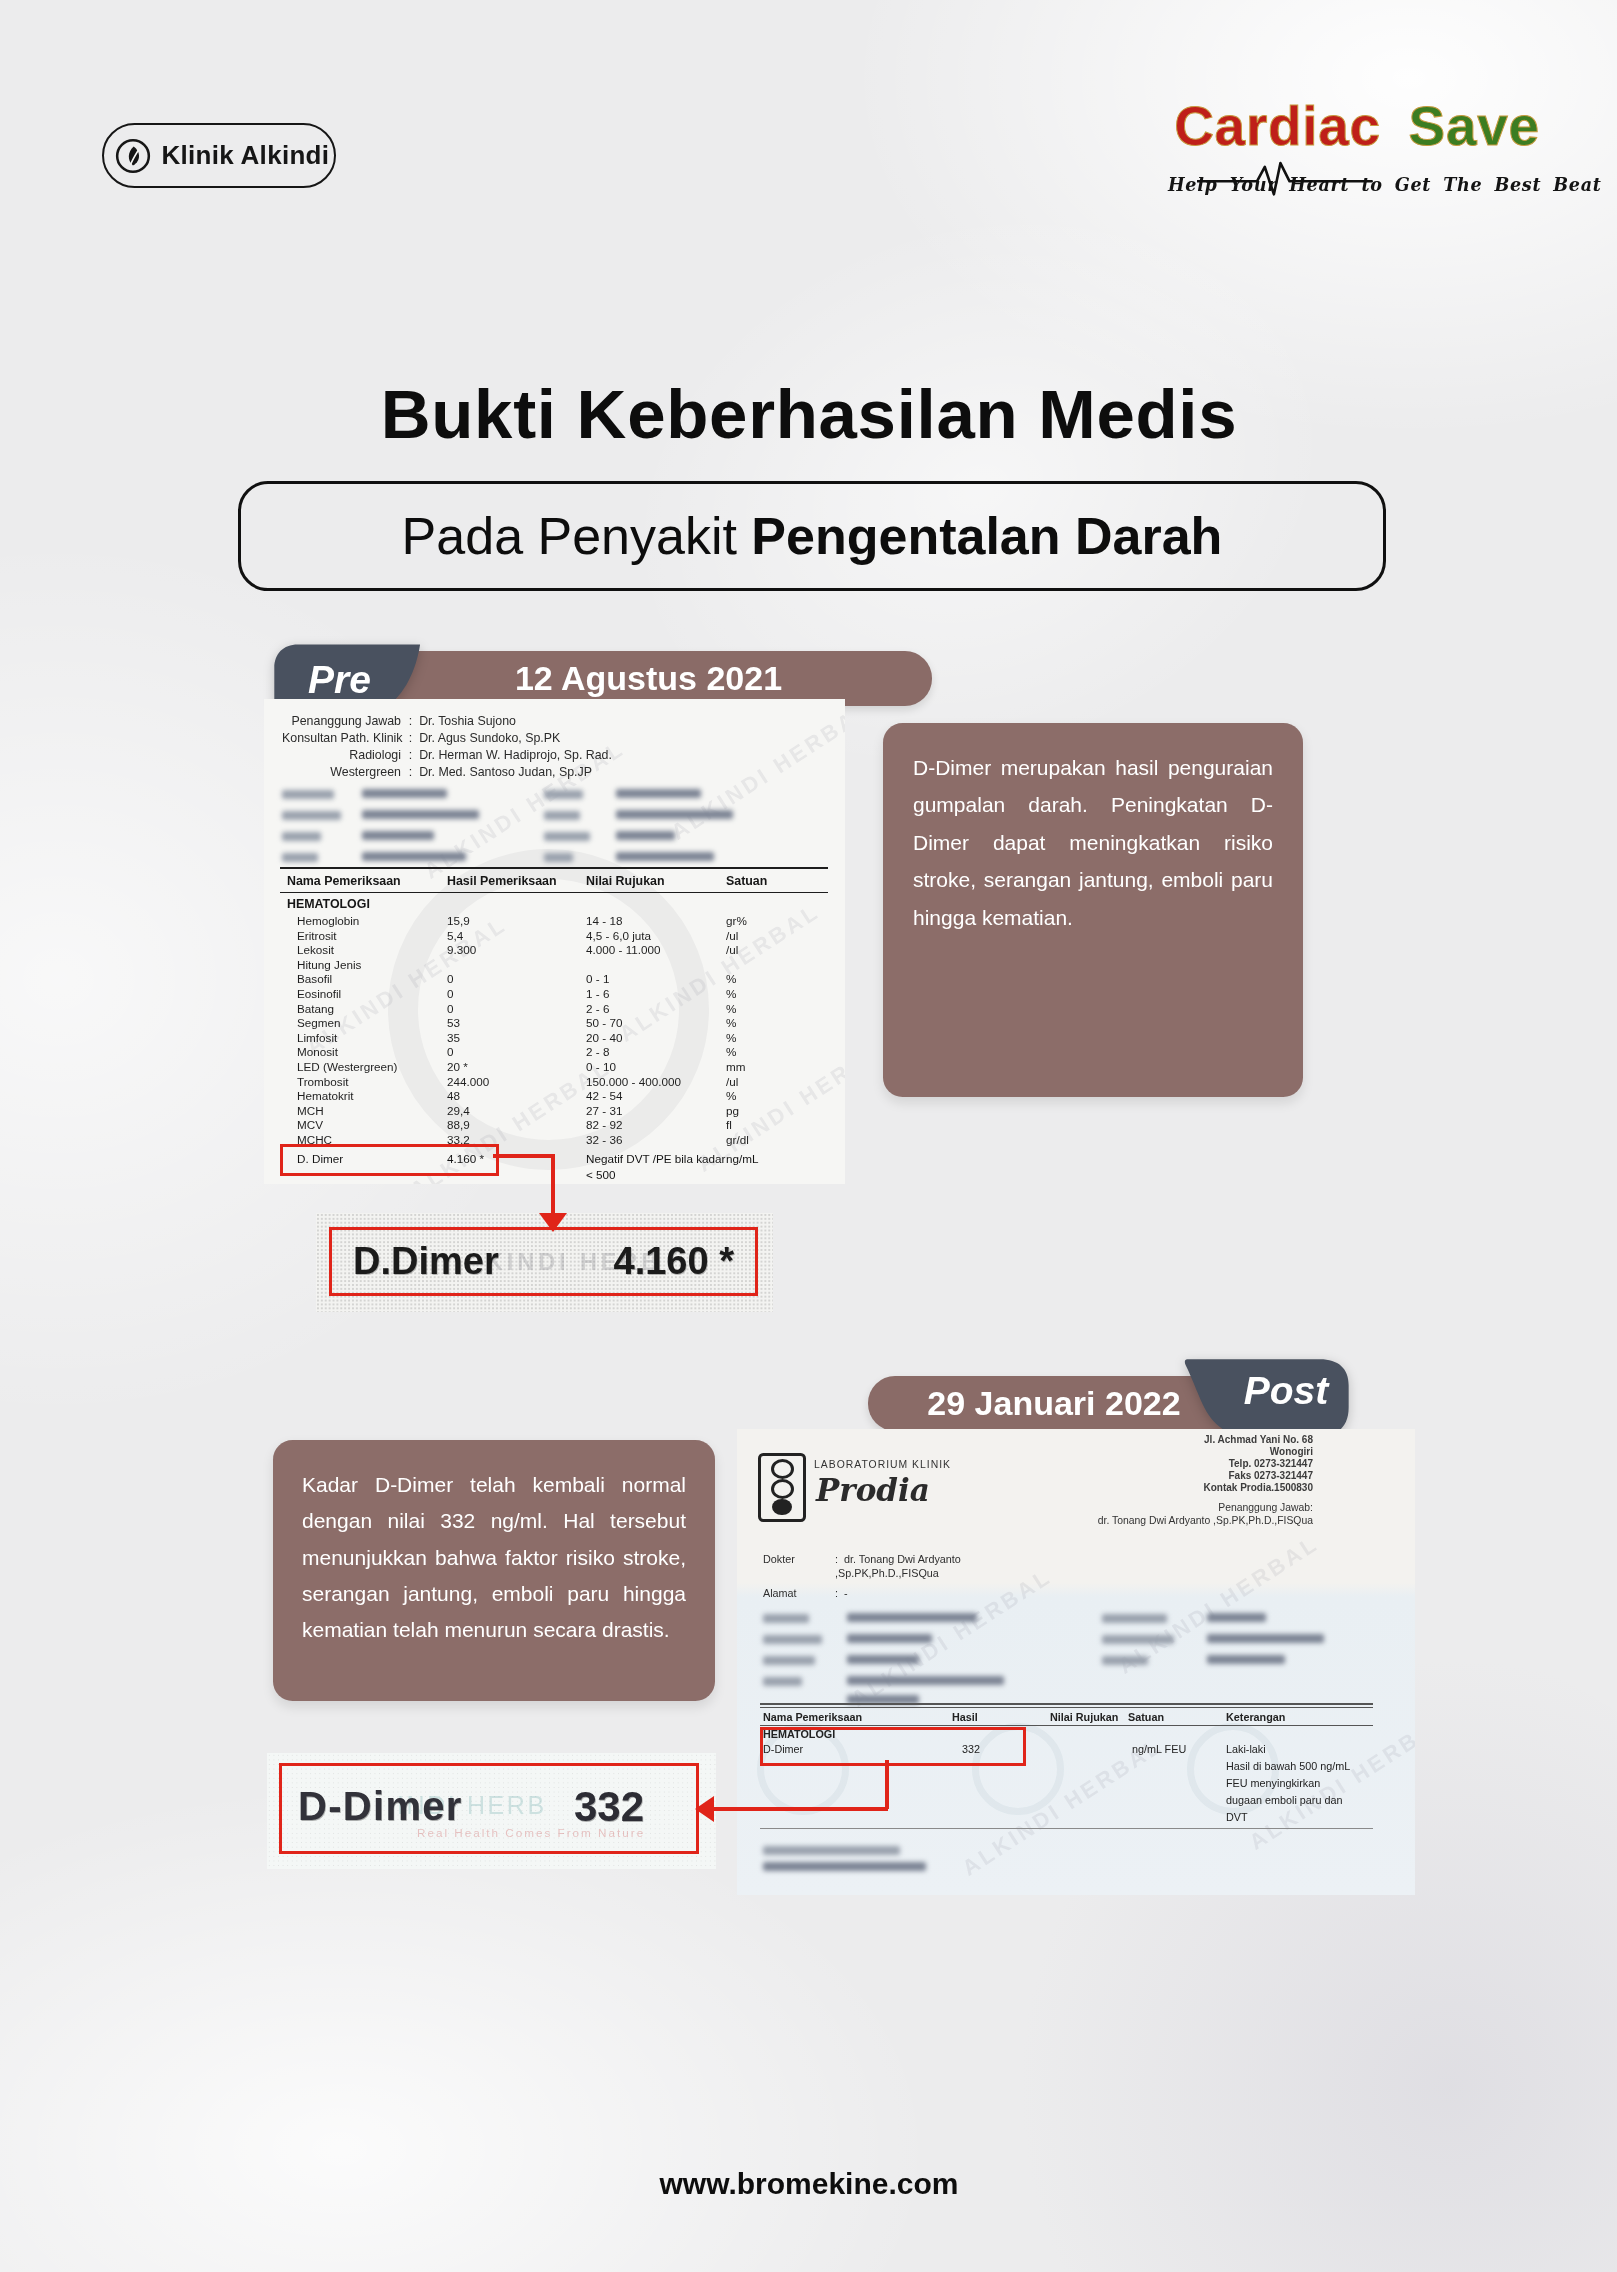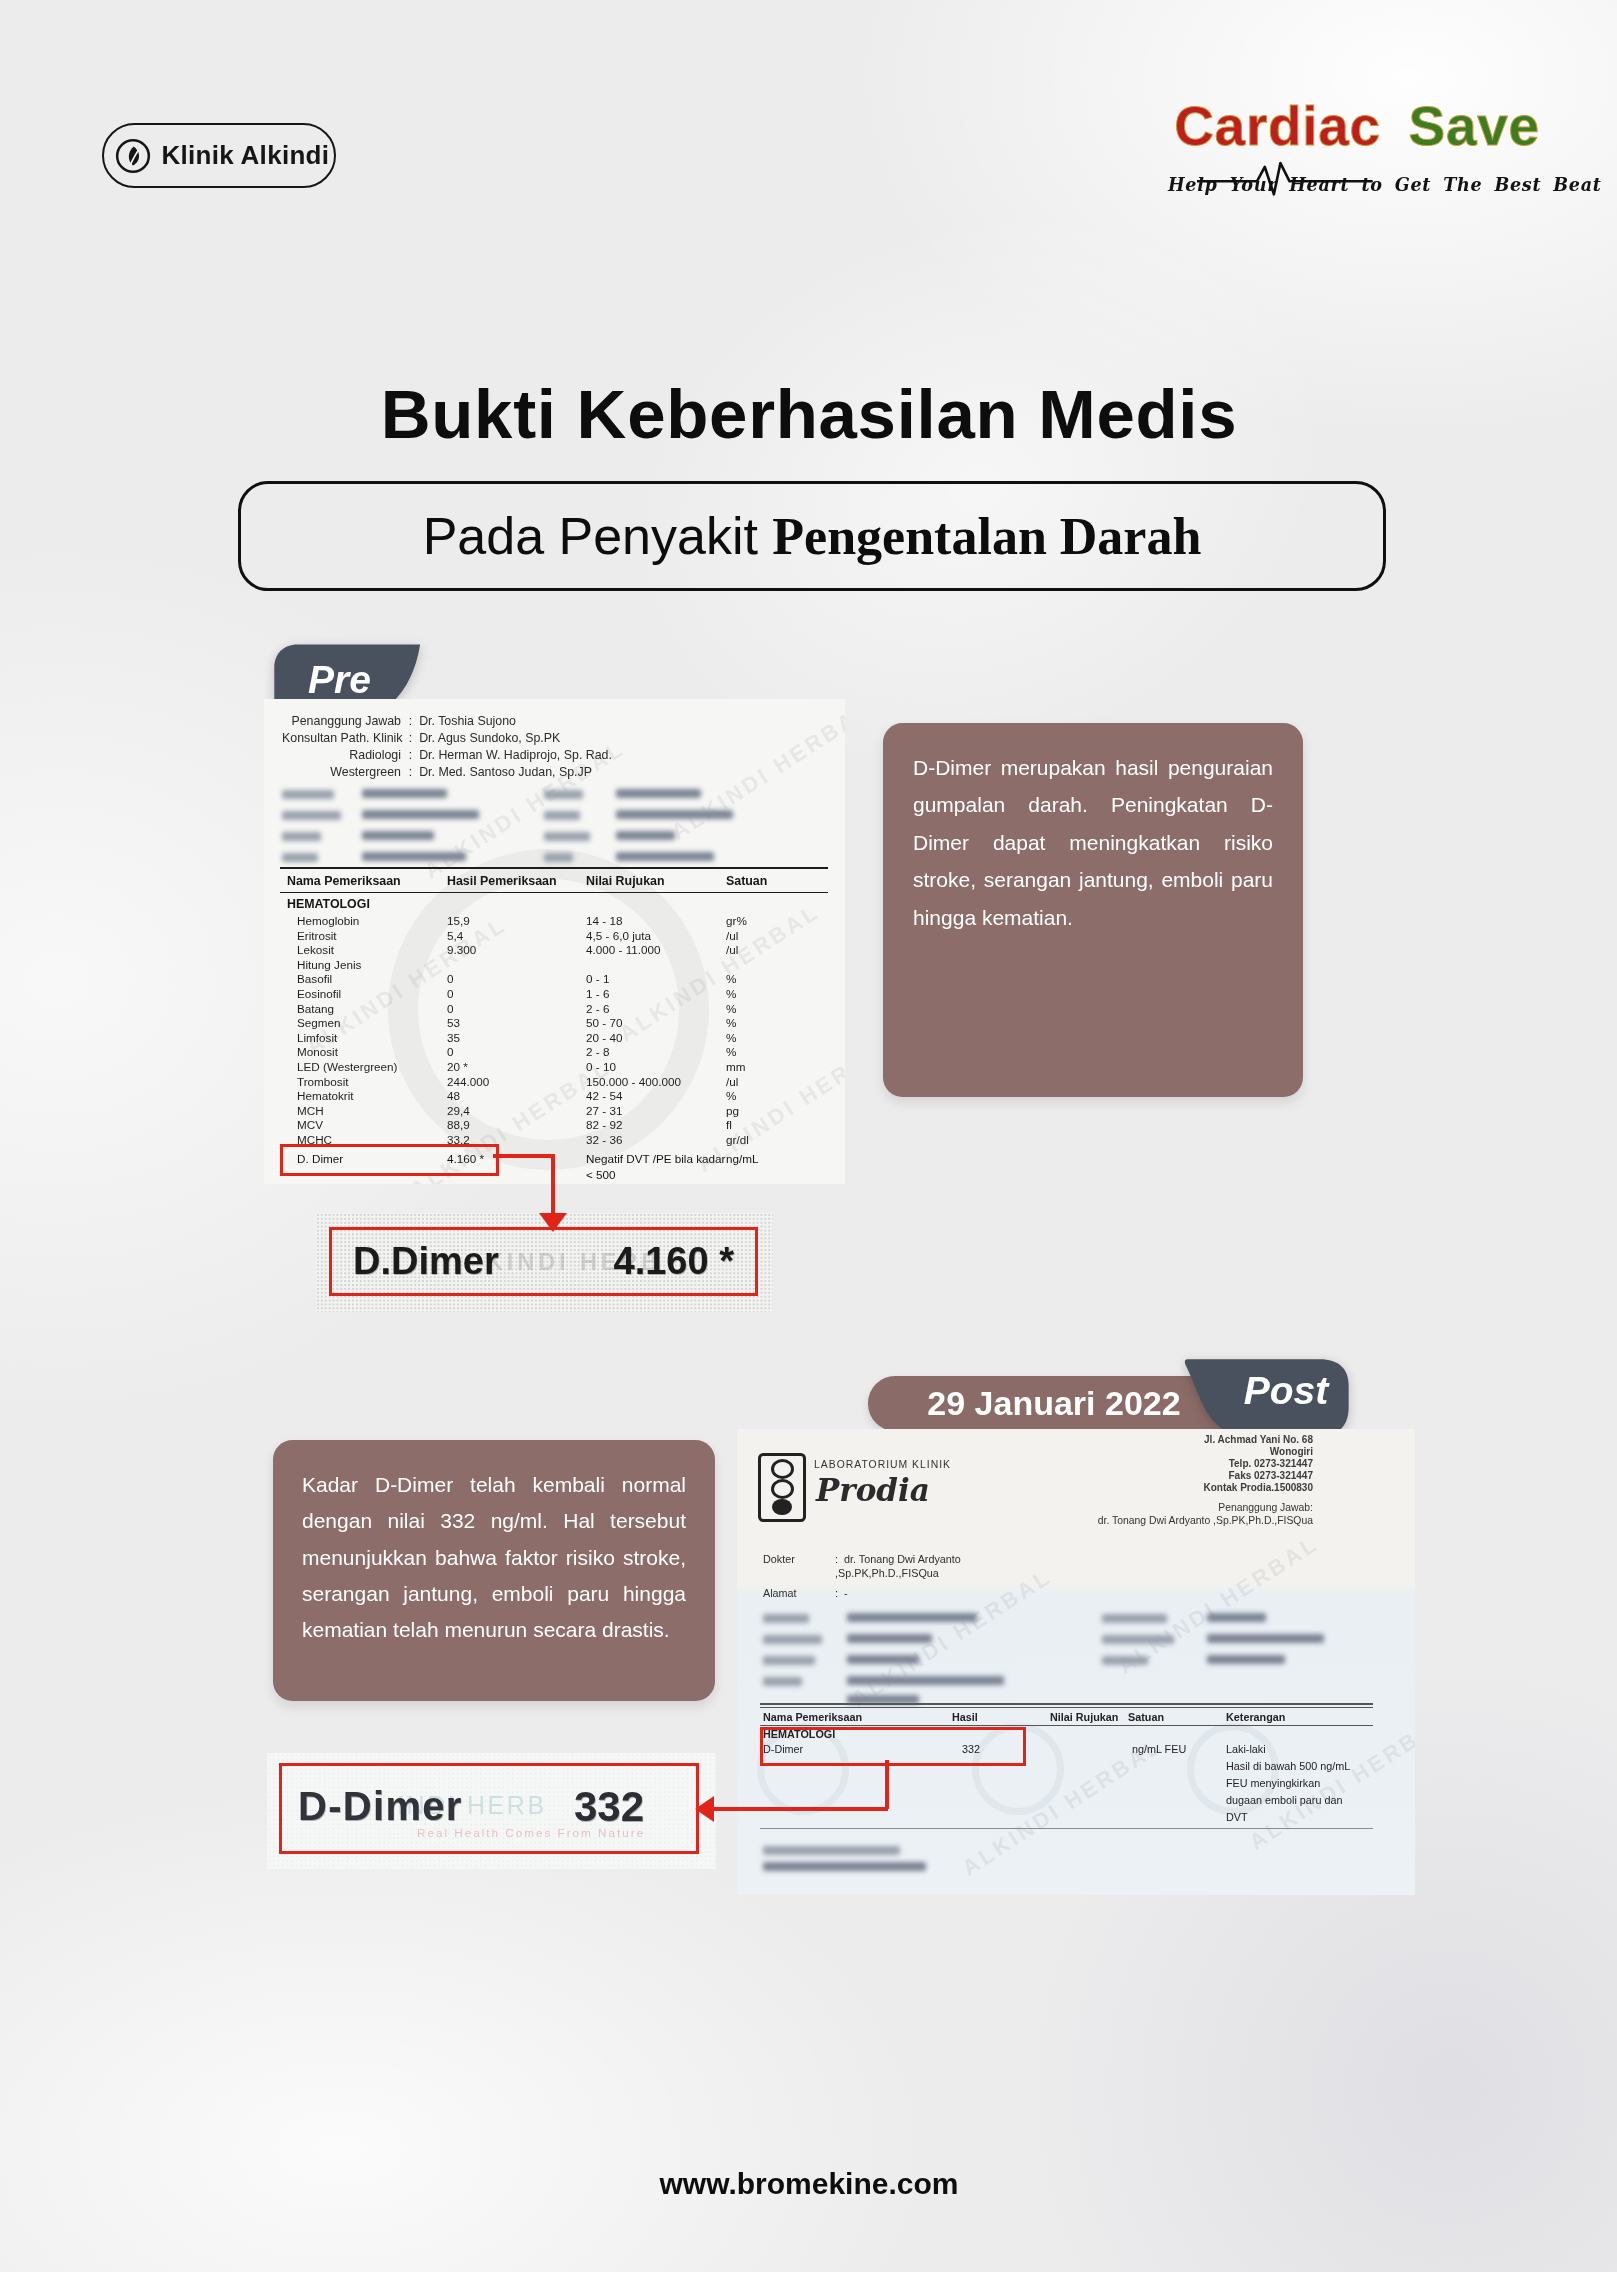--- a/index.html
+++ b/index.html
@@ -35,21 +35,21 @@
   .brand-tagline{margin-top:19.6px;font-family:"DejaVu Serif",serif;font-style:italic;font-weight:bold;
     font-size:17.6px;color:#141414;letter-spacing:0.7px;word-spacing:5.2px;white-space:nowrap;}
 
   
   .title-main{position:absolute;left:0;top:375px;width:100%;text-align:center;
     font-size:69px;font-weight:bold;color:#0d0d0d;letter-spacing:0.7px;}
   .title-sub-box{position:absolute;left:238px;top:481px;width:1142px;height:104px;
     border:3.9px solid #101010;border-radius:30px;display:flex;align-items:center;justify-content:center;
     font-size:52px;color:#0d0d0d;white-space:nowrap;}
   .title-sub-box .regular{font-weight:normal;}
-  .title-sub-box .bold{font-weight:bold;margin-left:14.4px;font-family:Liberation Serif, serif;}
+  .title-sub-box .bold{font-weight:bold;margin-left:14.4px;}
 
   
   .date-bar{position:absolute;height:55px;background:#8a6b67;border-radius:27px;color:#fff;
     display:flex;align-items:center;justify-content:center;font-size:34px;font-weight:bold;
     box-shadow:0 3.9px 9px rgba(0,0,0,0.12);}
   .pre-bar{left:365px;top:651px;width:567px;}
   .post-bar{left:868px;top:1376px;width:372px;}
   .badge-shape{position:absolute;filter:drop-shadow(0 3.3px 5.2px rgba(0,0,0,0.2));}
   .pre-shape{left:273px;top:643px;width:151px;height:80px;}
   .post-shape{left:1182px;top:1358px;width:168px;height:82px;}
@@ -184,20 +184,21 @@
     </svg>
     <div class="brand-tagline">Help Your Heart to Get The Best Beat</div>
   </div>
 
   <div class="title-main">Bukti Keberhasilan Medis</div>
   <div class="title-sub-box">
     <span class="regular">Pada Penyakit</span>
     <span class="bold">Pengentalan Darah</span>
   </div>
 
+  <div class="date-bar pre-bar">12 Agustus 2021</div>
   <svg class="badge-shape pre-shape" viewBox="0 0 232 122">
     <path d="M38 2 H226 C220 40 204 78 172 100 C154 113 132 119 108 119 H40 C16 119 2 105 2 84 V38 C2 16 16 2 38 2 Z" fill="#49515f"></path>
   </svg>
   <div class="badge-label pre-label">Pre</div>
 
   <div class="report-card" id="pre-card">
     <div class="stamp" style="left:124px;top:150px;width:261px;height:261px;"></div>
     <span class="wm" style="left:144px;top:98px;">ALKINDI HERBAL</span>
     <span class="wm" style="left:391px;top:59px;">ALKINDI HERBAL</span>
     <span class="wm" style="left:26px;top:274px;">ALKINDI HERBAL</span>

